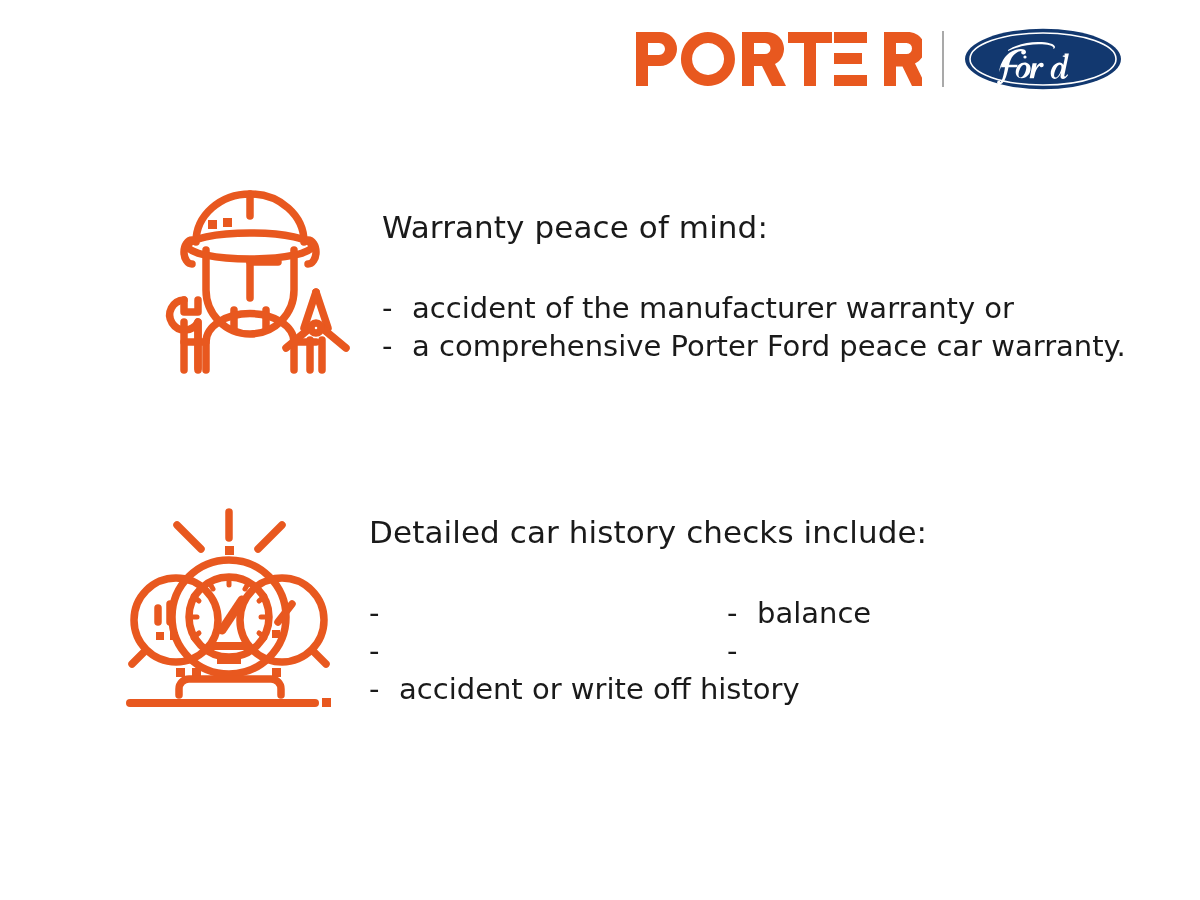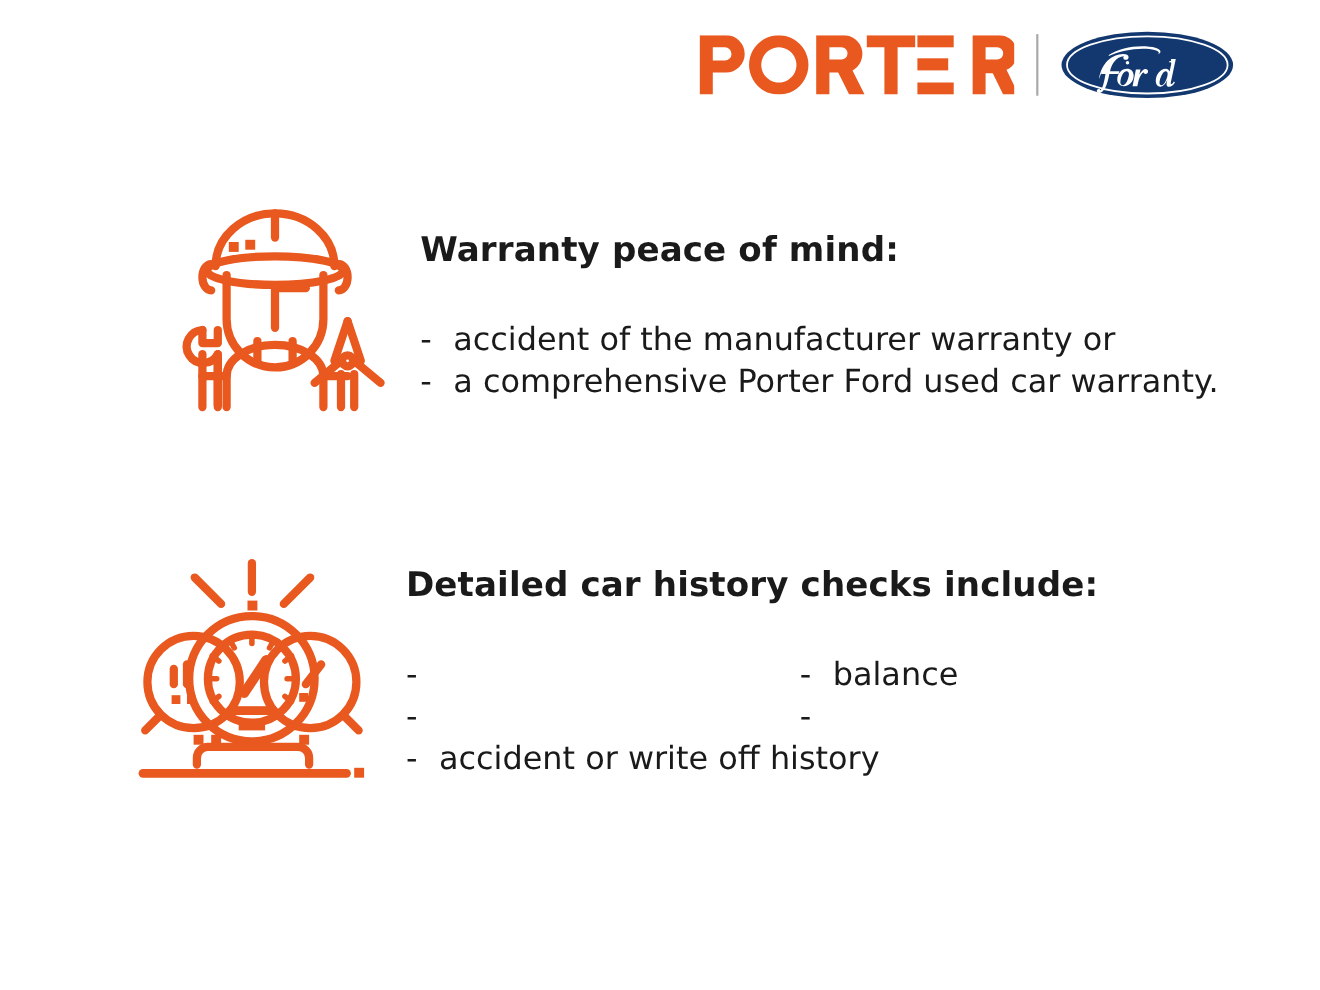--- a/index.html
+++ b/index.html
@@ -55,21 +55,21 @@
   .block-history  .block-icon { width: 225px; }
 
   .block-body {
     flex: 1 1 auto;
   }
   .block-warranty .block-body { padding-left: 22px; padding-top: 28px; }
   .block-history  .block-body { padding-left: 22px; padding-top: 13px; }
 
   .block-heading {
     font-size: 31px;
-    font-weight: 700;
+    font-weight: 400;
     letter-spacing: .1px;
     line-height: 1.25;
     margin: 0 0 42px 0;
     white-space: nowrap;
   }
 
   .bullet-list {
     list-style: none;
     margin: 0;
     padding: 0;
@@ -202,21 +202,21 @@
   <div class="block-body">
     <h2 class="block-heading">Warranty peace of mind:</h2>
 
     <ul class="bullet-list">
       <li class="bullet-row">
         <span class="bullet-dash">-</span>
         <span class="bullet-text">accident of the manufacturer warranty or</span>
       </li>
       <li class="bullet-row">
         <span class="bullet-dash">-</span>
-        <span class="bullet-text">a comprehensive Porter Ford used car warranty.</span>
+        <span class="bullet-text">a comprehensive Porter Ford peace car warranty.</span>
       </li>
     </ul>
   </div>
 </div>
 
 <div class="block block-history">
 
   <div class="block-icon">
     <svg width="215" height="210" viewBox="0 0 215 210" aria-label="car dashboard gauges with warning">
       <g fill="none" stroke="#E8581F" stroke-width="7.5" stroke-linecap="round" stroke-linejoin="round">

